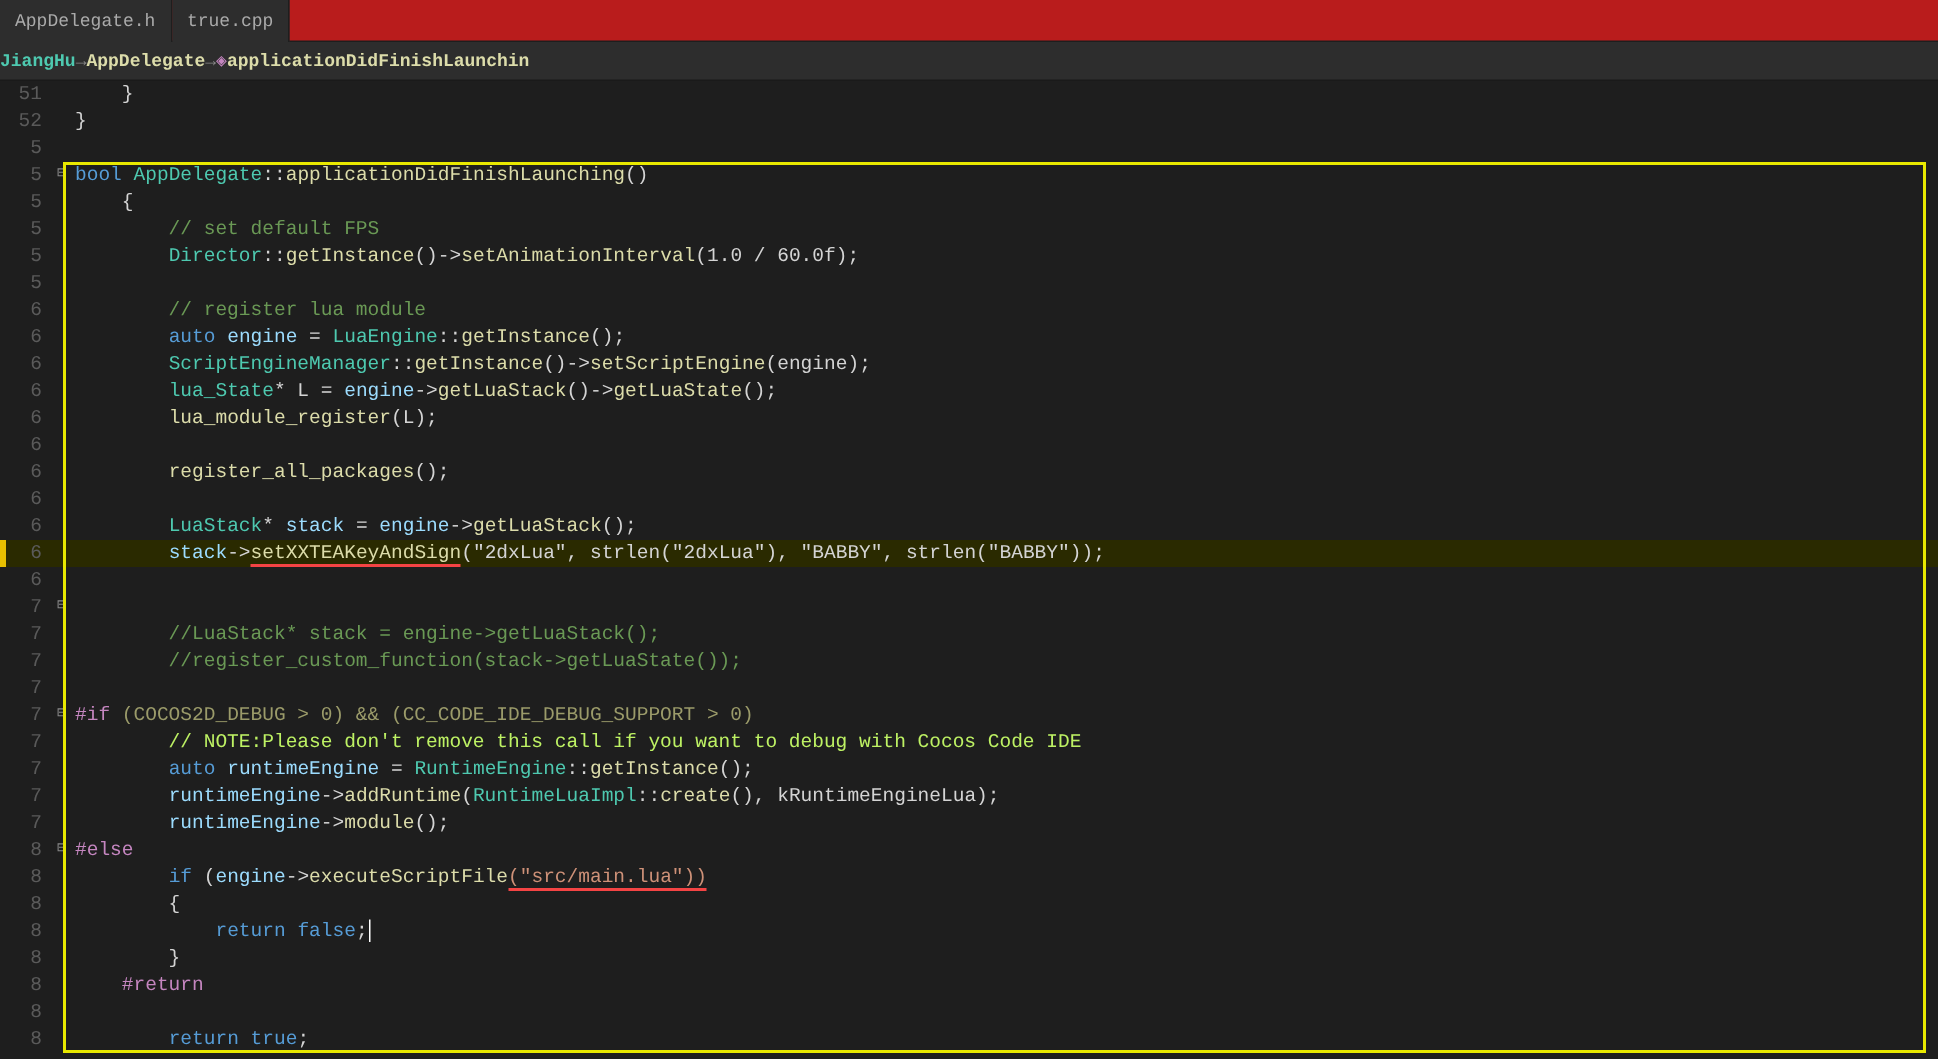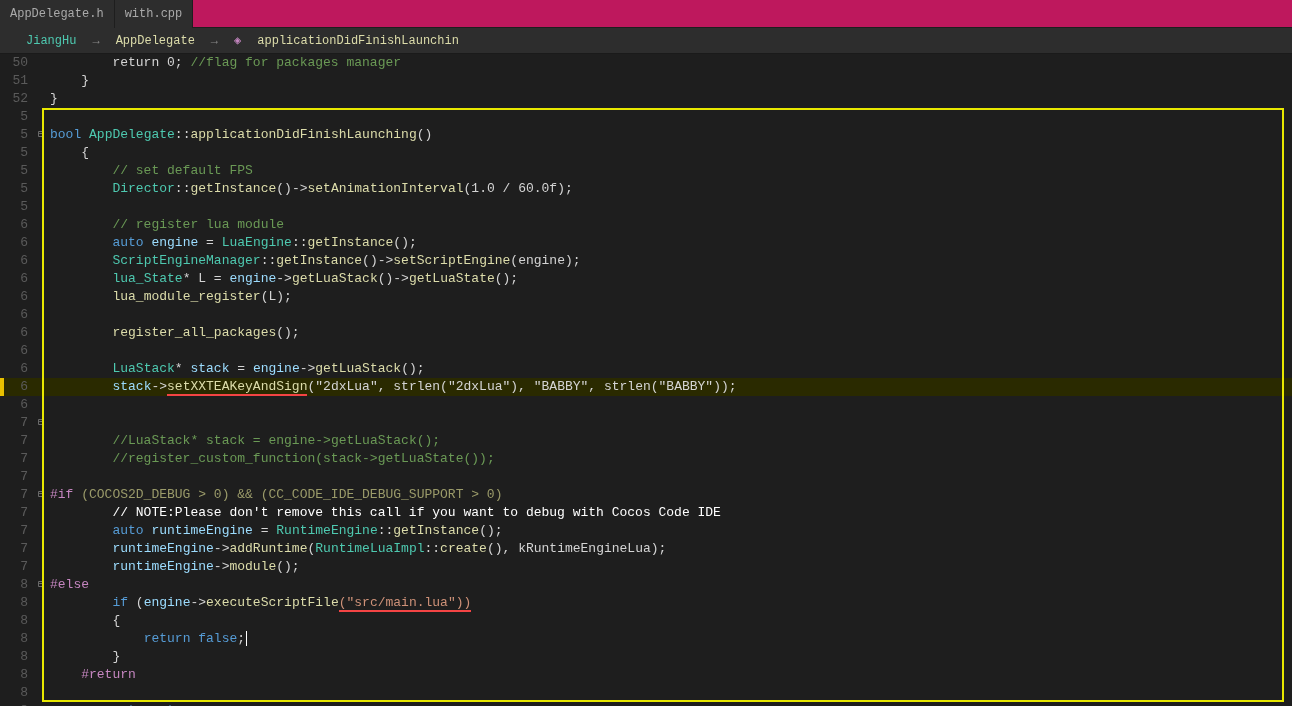--- a/index.html
+++ b/index.html
@@ -10,21 +10,21 @@
       color: #d4d4d4;
       overflow: hidden;
       width: 1292px;
       height: 706px;
     }
 
     
     .tab-bar {
       display: flex;
       align-items: center;
-      background: #be185d;
+      background: #b91c1c;
       height: 28px;
       border-bottom: 1px solid #1e1e1e;
     }
     .tab {
       display: flex;
       align-items: center;
       height: 28px;
       padding: 0 10px;
       font-size: 12px;
       color: #aaa;
@@ -50,65 +50,61 @@
       background: #fff;
       display: inline-block;
     }
 
     
     .breadcrumb-bar {
       display: flex;
       align-items: center;
       background: #2d2d2d;
       height: 26px;
-      padding: 0 26px;
+      padding: 0 0;
       font-size: 12px;
       color: #ccc;
       border-bottom: 1px solid #1a1a1a;
-      gap: 16px;
+      gap: 0;
+      font-weight: bold;
     }
 
     
     .editor-area {
       display: flex;
       height: calc(706px - 54px);
       overflow: hidden;
       position: relative;
     }
   </style>
 </head>
 <body>
 
 <div class="tab-bar">
   <div class="tab">
     <span>AppDelegate.h</span>
   </div>
   <div class="tab">
-    <span>with.cpp</span>
+    <span>true.cpp</span>
   </div>
 </div>
 
 <div class="breadcrumb-bar">
   <span style="color:#4ec9b0;">JiangHu</span>
   <span style="color:#888;">→</span>
   <span style="color:#dcdcaa;">AppDelegate</span>
   <span style="color:#888;">→</span>
   <span style="color:#c586c0;">◈</span>
   <span style="color:#dcdcaa;">applicationDidFinishLaunchin</span>
 </div>
 
 <div class="editor-area" id="editor-area">
 <div style="flex: 1 1 0%; overflow: hidden; position: relative;">
       <div style="position: relative;">
         <div style="display: flex; align-items: center; line-height: 18px; height: 18px;">
-          <span style="color: rgb(90, 90, 90); min-width: 38px; text-align: right; padding-right: 10px; font-size: 13px; flex-shrink: 0; user-select: none;">50</span>
-          <span style="width: 12px; flex-shrink: 0;"></span>
-          <span style="font-size: 13px; white-space: pre; font-family: Consolas, &quot;Courier New&quot;, monospace;"><span style="color: rgb(212, 212, 212);">        return 0; </span><span style="color: rgb(106, 153, 85);">//flag for packages manager</span></span>
-        </div>
-        <div style="display: flex; align-items: center; line-height: 18px; height: 18px;">
           <span style="color: rgb(90, 90, 90); min-width: 38px; text-align: right; padding-right: 10px; font-size: 13px; flex-shrink: 0; user-select: none;">51</span>
           <span style="width: 12px; flex-shrink: 0;"></span>
           <span style="font-size: 13px; white-space: pre; font-family: Consolas, &quot;Courier New&quot;, monospace;"><span style="color: rgb(212, 212, 212);">    }</span></span>
         </div>
         <div style="display: flex; align-items: center; line-height: 18px; height: 18px;">
           <span style="color: rgb(90, 90, 90); min-width: 38px; text-align: right; padding-right: 10px; font-size: 13px; flex-shrink: 0; user-select: none;">52</span>
           <span style="width: 12px; flex-shrink: 0;"></span>
           <span style="font-size: 13px; white-space: pre; font-family: Consolas, &quot;Courier New&quot;, monospace;"><span style="color: rgb(212, 212, 212);">}</span></span>
         </div>
         <div style="display: flex; align-items: center; line-height: 18px; height: 18px;">
@@ -217,21 +213,21 @@
           <span style="font-size: 13px; white-space: pre; font-family: Consolas, &quot;Courier New&quot;, monospace;"></span>
         </div>
         <div style="display: flex; align-items: center; line-height: 18px; height: 18px;">
           <span style="color: rgb(90, 90, 90); min-width: 38px; text-align: right; padding-right: 10px; font-size: 13px; flex-shrink: 0; user-select: none;">7</span>
           <span style="color: rgb(136, 136, 136); font-size: 10px; margin-right: 2px; cursor: pointer; width: 10px; flex-shrink: 0;">⊟</span>
           <span style="font-size: 13px; white-space: pre; font-family: Consolas, &quot;Courier New&quot;, monospace;"><span style="color: rgb(197, 134, 192);">#if</span><span style="color: rgb(155, 155, 106);"> (COCOS2D_DEBUG &gt; 0) &amp;&amp; (CC_CODE_IDE_DEBUG_SUPPORT &gt; 0)</span></span>
         </div>
         <div style="display: flex; align-items: center; line-height: 18px; height: 18px;">
           <span style="color: rgb(90, 90, 90); min-width: 38px; text-align: right; padding-right: 10px; font-size: 13px; flex-shrink: 0; user-select: none;">7</span>
           <span style="width: 12px; flex-shrink: 0;"></span>
-          <span style="font-size: 13px; white-space: pre; font-family: Consolas, &quot;Courier New&quot;, monospace;"><span style="color: #ffffff;">        // NOTE:Please don't remove this call if you want to debug with Cocos Code IDE</span></span>
+          <span style="font-size: 13px; white-space: pre; font-family: Consolas, &quot;Courier New&quot;, monospace;"><span style="color: #bef264;">        // NOTE:Please don't remove this call if you want to debug with Cocos Code IDE</span></span>
         </div>
         <div style="display: flex; align-items: center; line-height: 18px; height: 18px;">
           <span style="color: rgb(90, 90, 90); min-width: 38px; text-align: right; padding-right: 10px; font-size: 13px; flex-shrink: 0; user-select: none;">7</span>
           <span style="width: 12px; flex-shrink: 0;"></span>
           <span style="font-size: 13px; white-space: pre; font-family: Consolas, &quot;Courier New&quot;, monospace;"><span style="color: rgb(212, 212, 212);">        </span><span style="color: rgb(86, 156, 214);">auto</span><span style="color: rgb(212, 212, 212);"> </span><span style="color: rgb(156, 220, 254);">runtimeEngine</span><span style="color: rgb(212, 212, 212);"> = </span><span style="color: rgb(78, 201, 176);">RuntimeEngine</span><span style="color: rgb(212, 212, 212);">::</span><span style="color: rgb(220, 220, 170);">getInstance</span><span style="color: rgb(212, 212, 212);">();</span></span>
         </div>
         <div style="display: flex; align-items: center; line-height: 18px; height: 18px;">
           <span style="color: rgb(90, 90, 90); min-width: 38px; text-align: right; padding-right: 10px; font-size: 13px; flex-shrink: 0; user-select: none;">7</span>
           <span style="width: 12px; flex-shrink: 0;"></span>
           <span style="font-size: 13px; white-space: pre; font-family: Consolas, &quot;Courier New&quot;, monospace;"><span style="color: rgb(212, 212, 212);">        </span><span style="color: rgb(156, 220, 254);">runtimeEngine</span><span style="color: rgb(212, 212, 212);">-&gt;</span><span style="color: rgb(220, 220, 170);">addRuntime</span><span style="color: rgb(212, 212, 212);">(</span><span style="color: rgb(78, 201, 176);">RuntimeLuaImpl</span><span style="color: rgb(212, 212, 212);">::</span><span style="color: rgb(220, 220, 170);">create</span><span style="color: rgb(212, 212, 212);">(), kRuntimeEngineLua);</span></span>

